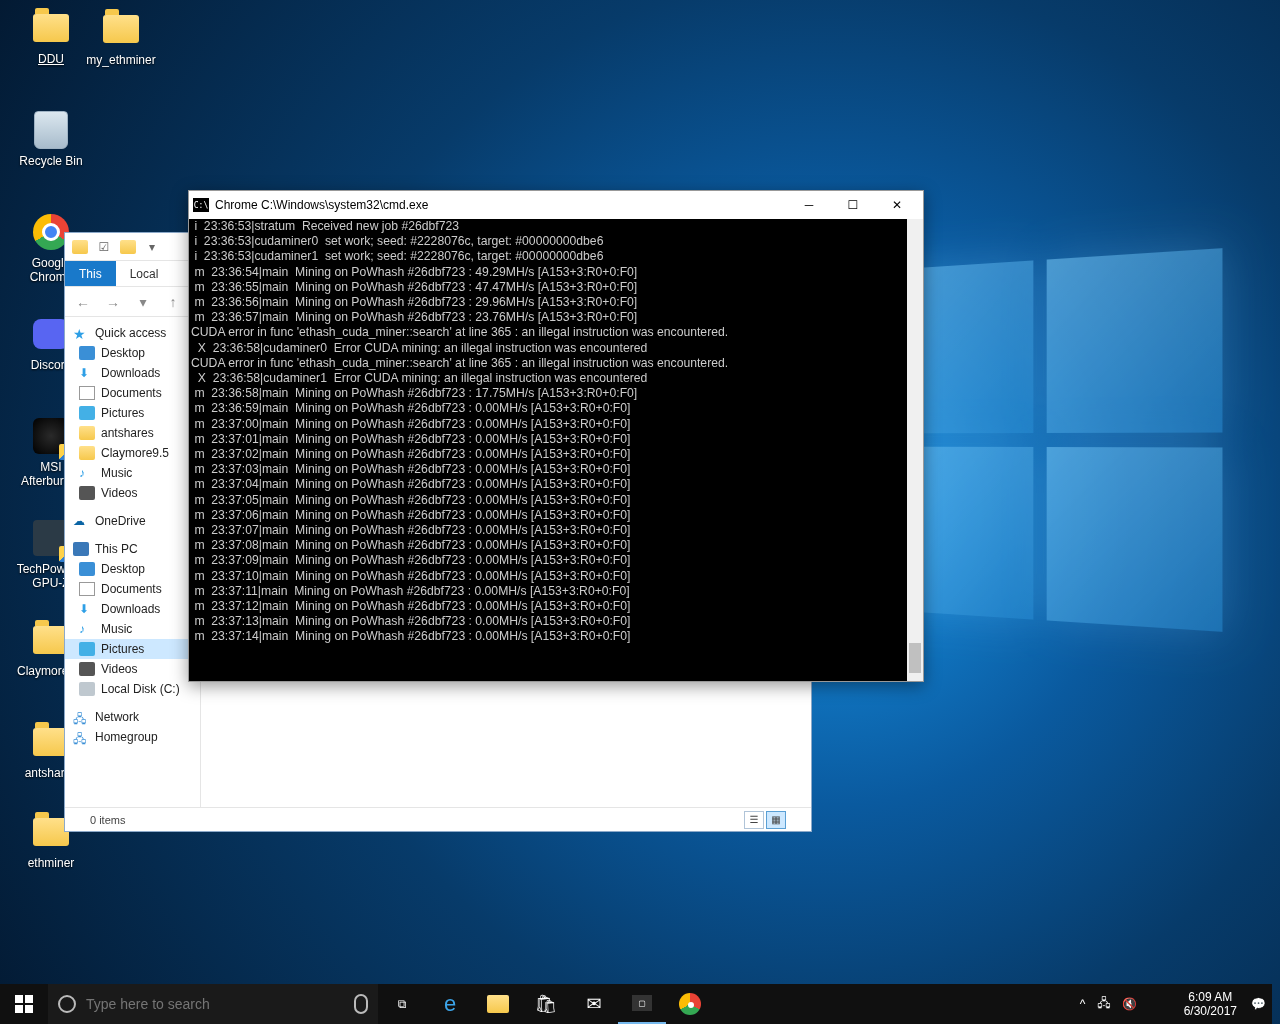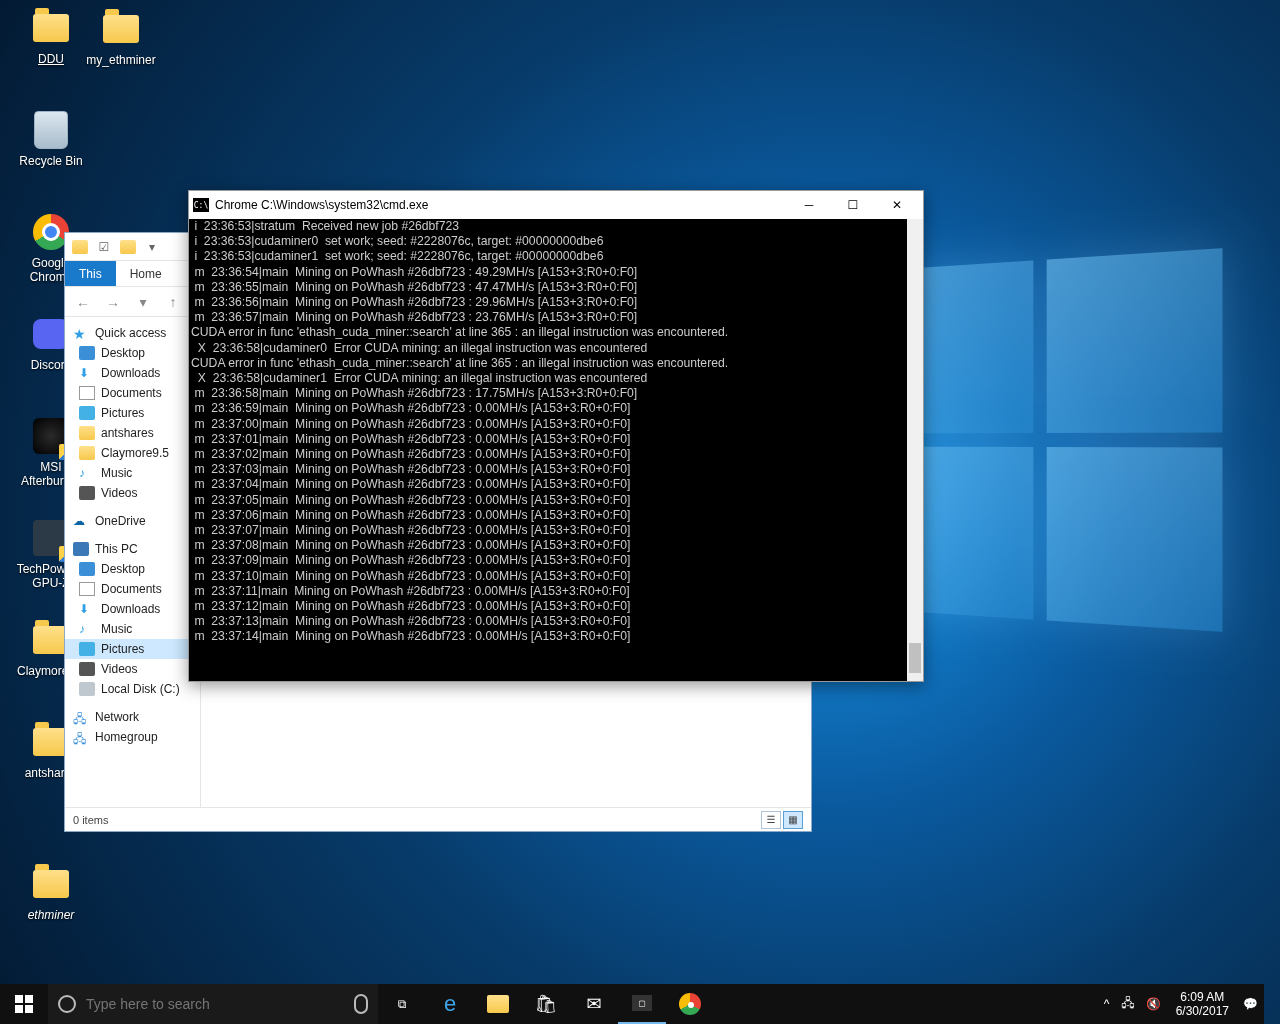--- a/index.html
+++ b/index.html
@@ -25,31 +25,31 @@
 .folder-ico::before { content: ""; position: absolute; top: -6px; left: 2px; width: 14px; height: 6px; background: #f6c84c; border-radius: 2px 2px 0 0; }
 .bin-ico { width: 34px; height: 38px; background: linear-gradient(#dbe7ef,#a8bccc); border-radius: 4px 4px 6px 6px; border: 1px solid #9fb3c4; position: relative; }
 .chrome-ico { width: 36px; height: 36px; border-radius: 50%; background: conic-gradient(#ea4335 0 120deg,#34a853 120deg 240deg,#fbbc05 240deg 360deg); position: relative; }
 .chrome-ico::after { content: ""; position: absolute; inset: 9px; border-radius: 50%; background: #4285f4; border: 3px solid #fff; }
 .discord-ico { width: 36px; height: 30px; background: #5865f2; border-radius: 8px; }
 .msi-ico { width: 36px; height: 36px; background: radial-gradient(circle,#2a2a2a,#000); border-radius: 6px; }
 .gpu-ico { width: 36px; height: 36px; background: #2b3a46; border-radius: 4px; }
 .shield { position: absolute; right: -4px; bottom: -4px; width: 16px; height: 16px; background: linear-gradient(135deg,#ffd24a 50%,#2e7fd4 50%); border-radius: 2px; }
 
 
-.taskbar { position: absolute; bottom: 0; left: 0; right: 16px; height: 40px; background: #101010; display: flex; align-items: center; color: #fff; font-size: 12px; }
+.taskbar { position: absolute; bottom: 0; left: 0; right: 8px; height: 40px; background: #101010; display: flex; align-items: center; color: #fff; font-size: 12px; }
 .tb-btn { width: 48px; height: 40px; display: flex; align-items: center; justify-content: center; cursor: pointer; }
 .start-ico { display: grid; grid-template-columns: 8px 8px; grid-template-rows: 8px 8px; gap: 2px; }
 .start-ico span { background: #fff; }
 .search-box { flex: 0 0 330px; height: 40px; background: #1a1a1a; display: flex; align-items: center; padding: 0 10px; color: #ccc; }
 .search-box .circle { width: 18px; height: 18px; border: 2px solid #bbb; border-radius: 50%; margin-right: 10px; }
 .search-box input { background: transparent; border: none; color: #ccc; font-size: 14px; flex: 1; outline: none; }
 .search-box .mic { width: 14px; height: 20px; border: 2px solid #bbb; border-radius: 7px; }
 .tray { margin-left: auto; display: flex; align-items: center; height: 40px; }
 .tray-item { padding: 0 6px; height: 40px; display: flex; flex-direction: column; align-items: center; justify-content: center; }
-.clock { text-align: right; line-height: 1.2; padding: 0 8px; }
+.clock { text-align: right; line-height: 1.2; padding: 0 8px; margin-left: 32px; }
 
 
 .explorer { position: absolute; left: 64px; top: 232px; width: 748px; height: 600px; background: #fff; border: 1px solid #8ca9c9; display: flex; flex-direction: column; }
 .ex-title { height: 28px; background: #fff; display: flex; align-items: center; border-bottom: 1px solid #e5e5e5; }
 .ex-title .qat { display: flex; align-items: center; padding: 0 4px; gap: 2px; }
 .qat-btn { width: 22px; height: 22px; display: flex; align-items: center; justify-content: center; font-size: 12px; color: #666; }
 .ex-tabs { height: 26px; display: flex; background: #fff; border-bottom: 1px solid #e5e5e5; }
 .ex-tab { padding: 4px 14px; font-size: 12px; color: #333; display: flex; align-items: center; }
 .ex-tab.active { background: #1979ca; color: #fff; }
 .ex-nav { height: 30px; display: flex; align-items: center; padding: 0 6px; gap: 6px; border-bottom: 1px solid #e5e5e5; }
@@ -66,21 +66,21 @@
 .ti-dl { color: #2e9fe6; }
 .ti-doc { background: #fff; border: 1px solid #999; }
 .ti-pic { background: #43b0e6; border-radius: 2px; }
 .ti-music { color: #2e9fe6; }
 .ti-video { background: #555; border-radius: 2px; }
 .ti-od { color: #0a64a4; }
 .ti-pc { background: #3a78b8; border-radius: 2px; }
 .ti-disk { background: #bfc8cf; border-radius: 2px; }
 .ti-net { color: #3a8fd6; }
 .ex-content { flex: 1; background: #fff; }
-.ex-status { height: 24px; border-top: 1px solid #e5e5e5; display: flex; align-items: center; padding: 0 8px; font-size: 11px; color: #444; }
+.ex-status { height: 24px; border-top: 1px solid #e5e5e5; display: flex; align-items: center; padding: 0 25px; font-size: 11px; color: #444; }
 .ex-status .views { margin-left: auto; display: flex; gap: 2px; }
 .view-btn { width: 20px; height: 18px; border: 1px solid #b0c4d8; display: flex; align-items: center; justify-content: center; font-size: 10px; }
 .view-btn.active { background: #cde8ff; border-color: #5a9fd4; }
 
 
 .cmd { position: absolute; left: 188px; top: 190px; width: 736px; height: 492px; background: #fff; border: 1px solid #999; display: flex; flex-direction: column; box-shadow: 0 4px 16px rgba(0,0,0,0.4); }
 .cmd-title { height: 28px; background: #fff; display: flex; align-items: center; padding: 0 4px; font-size: 12px; color: #000; }
 .cmd-title .cmd-ico { width: 16px; height: 14px; background: #000; margin-right: 6px; display: flex; align-items: center; justify-content: center; color: #fff; font-size: 8px; font-family: monospace; }
 .cmd-title .wctrl { margin-left: auto; display: flex; }
 .wc-btn { width: 44px; height: 28px; display: flex; align-items: center; justify-content: center; font-size: 12px; color: #000; }
@@ -148,21 +148,21 @@
         <div class="folder-ico"></div>
       </div>
       <div>Claymore9...</div>
     </div>
     <div class="di" style="left: 16px; top: 722px;">
       <div class="ico" style="position: relative;">
         <div class="folder-ico"></div>
       </div>
       <div>antshares</div>
     </div>
-    <div class="di" style="left: 16px; top: 864px; font-style: italic;">
+    <div class="di" style="left: 16px; top: 812px;">
       <div class="ico" style="position: relative;">
         <div class="folder-ico"></div>
       </div>
       <div>ethminer</div>
     </div>
   </div>
 
 <div class="explorer">
   <div class="ex-title">
     <div class="qat">
@@ -171,21 +171,21 @@
         </div>
       <div class="qat-btn">☑</div>
       <div class="qat-btn">
           <div class="tree-ico ti-folder"></div>
         </div>
       <div class="qat-btn">▾</div>
     </div>
   </div>
   <div class="ex-tabs">
     <div class="ex-tab active">This</div>
-    <div class="ex-tab">Home</div>
+    <div class="ex-tab">Local</div>
   </div>
   <div class="ex-nav">
     <div class="nav-btn">←</div>
     <div class="nav-btn">→</div>
     <div class="nav-btn">▾</div>
     <div class="nav-btn">↑</div>
   </div>
   <div class="ex-body">
     <div class="ex-tree" id="ex-tree">
         <div class="tree-item header">

